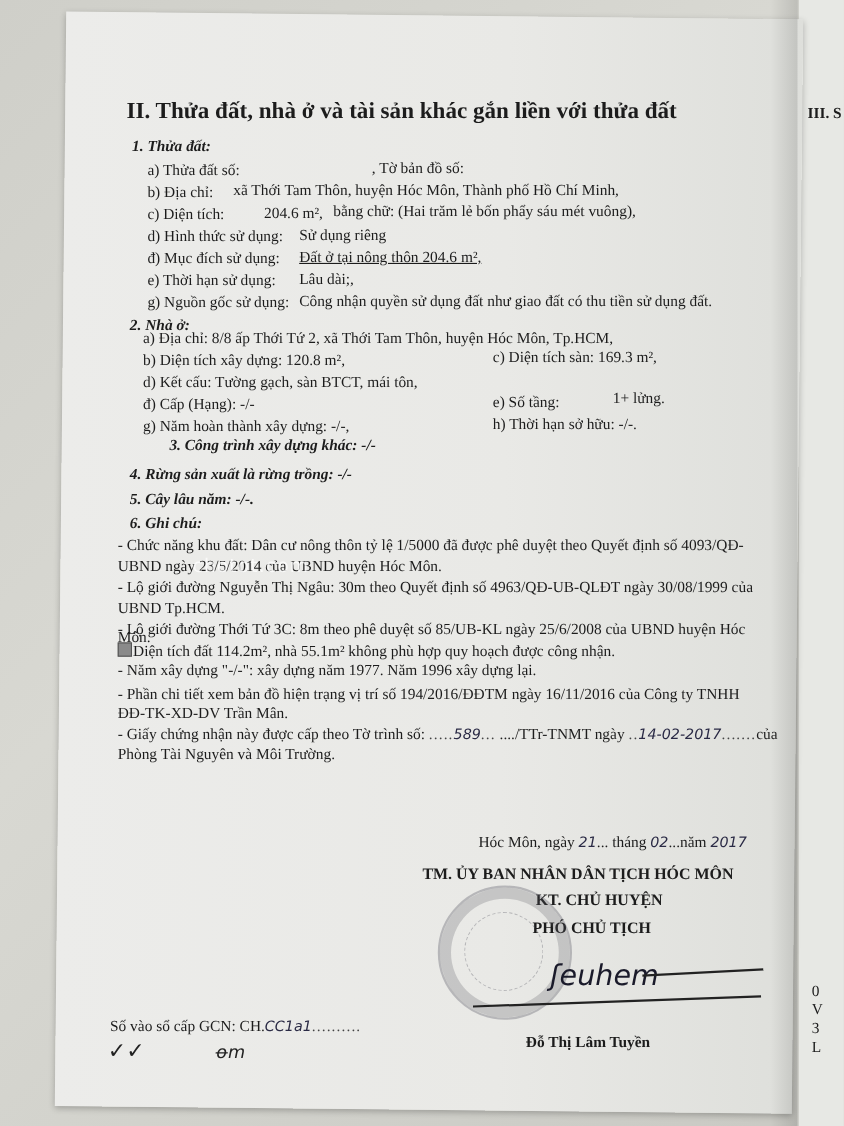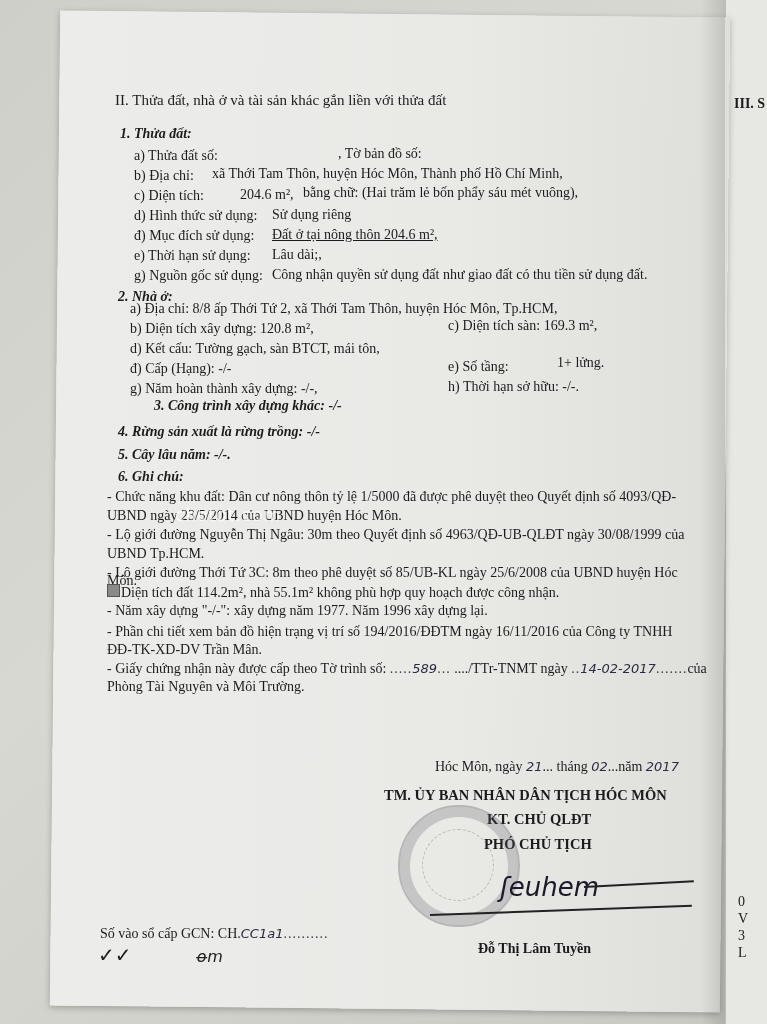--- a/index.html
+++ b/index.html
@@ -18,21 +18,21 @@
     .next-page {
       position:absolute; left:725px; top:0; width:60px; height:1024px;
       background:#e7e8e4; border-left:1px solid #bdbdb7;
     }
     .next-page .t { position:absolute; font-size:14px; font-weight:bold; }
     .shadow-band { position:absolute; left:700px; top:0; width:25px; height:1024px;
       background:linear-gradient(90deg, rgba(0,0,0,0) 0%, rgba(0,0,0,0.12) 100%); }
     .txt { position:absolute; font-size:14px; white-space:nowrap; line-height:17px; }
     .b { font-weight:bold; }
     .bi { font-weight:bold; font-style:italic; }
-    .h2 { font-size:15px; font-weight:normal; }
+    .h2 { font-size:21px; font-weight:bold; }
     .hand { font-family:"DejaVu Sans", sans-serif; font-style:italic; color:#2a2a45; font-size:13px; }
     .dots { color:#444; letter-spacing:1px; }
     .caps { font-weight:bold; font-size:14.5px; }
     .stamp {
       position:absolute; left:398px; top:805px; width:118px; height:118px; border-radius:50%;
       border:2px solid rgba(90,90,100,0.35);
       box-shadow: inset 0 0 0 8px rgba(0,0,0,0), inset 0 0 0 10px rgba(90,90,100,0.25);
     }
     .stamp .inner { position:absolute; left:22px; top:22px; width:70px; height:70px; border-radius:50%;
       border:1px dashed rgba(90,90,100,0.35); }
@@ -110,21 +110,21 @@
 
 <div class="txt" style="left:107px; top:660px;">
   <span>- Giấy chứng nhận này được cấp theo Tờ trình số: </span><span class="dots">.....</span><span class="hand">589</span><span class="dots">...</span><span> ..../TTr-TNMT ngày </span><span class="dots">..</span><span class="hand">14-02-2017</span><span class="dots">.......</span><span>của</span>
 </div>
 <div class="txt" style="left:107px; top:678px;">Phòng Tài Nguyên và Môi Trường.</div>
 
 <div class="txt" style="left:435px; top:758px;">
   <span>Hóc Môn, ngày </span><span class="hand">21</span><span>... tháng </span><span class="hand">02</span><span>...năm </span><span class="hand">2017</span>
 </div>
 <div class="txt caps" style="left:384px; top:787px;">TM. ỦY BAN NHÂN DÂN TỊCH HÓC MÔN</div>
-<div class="txt caps" style="left:487px; top:811px;">KT. CHỦ QLĐT</div>
+<div class="txt caps" style="left:487px; top:811px;">KT. CHỦ HUYỆN</div>
 <div class="txt caps" style="left:484px; top:836px;">PHÓ CHỦ TỊCH</div>
 
 <div class="stamp">
     <div class="inner"></div>
   </div>
 <div class="hand" style="position:absolute; left:500px; top:872px; font-size:26px; color:#1a1a2a;">ʃeuhem</div>
 <div class="sigline" style="left:584px; top:886px; width:110px; transform:rotate(-3deg);"></div>
 <div class="sigline" style="left:430px; top:914px; width:262px; transform:rotate(-2deg);"></div>
 <div class="txt b" style="left:478px; top:940px;">Đỗ Thị Lâm Tuyền</div>
 

